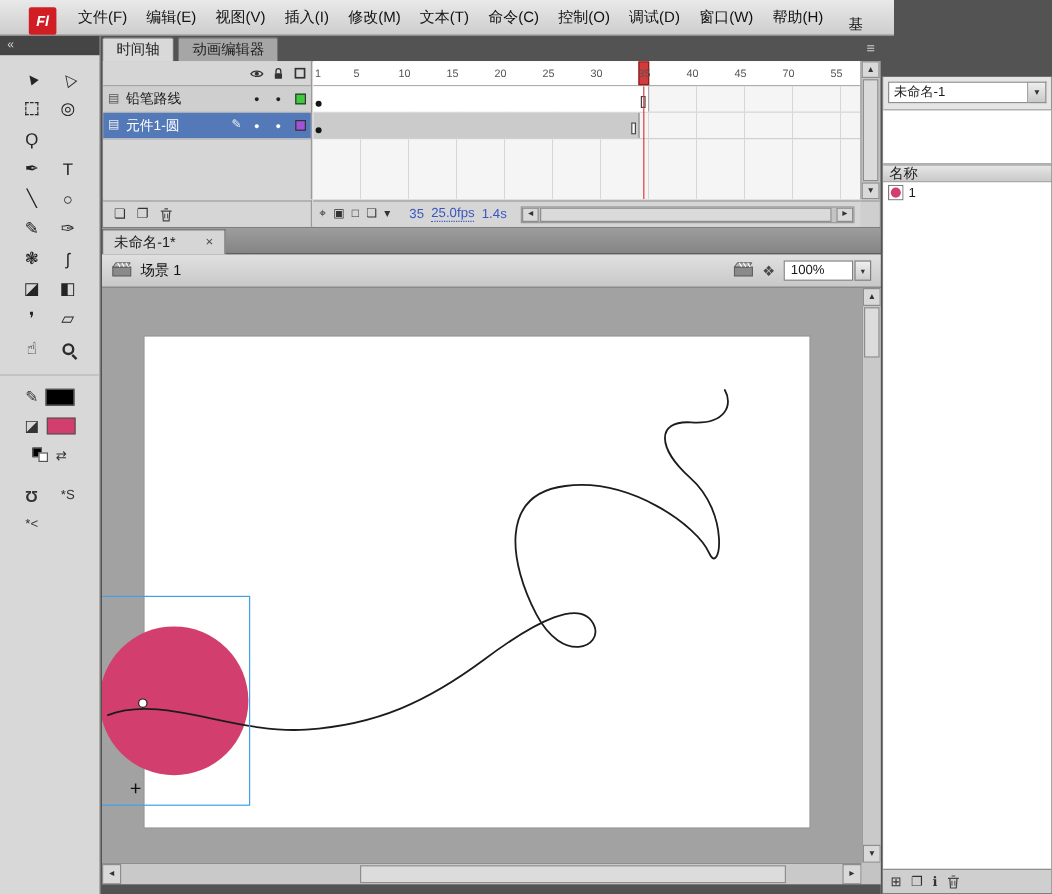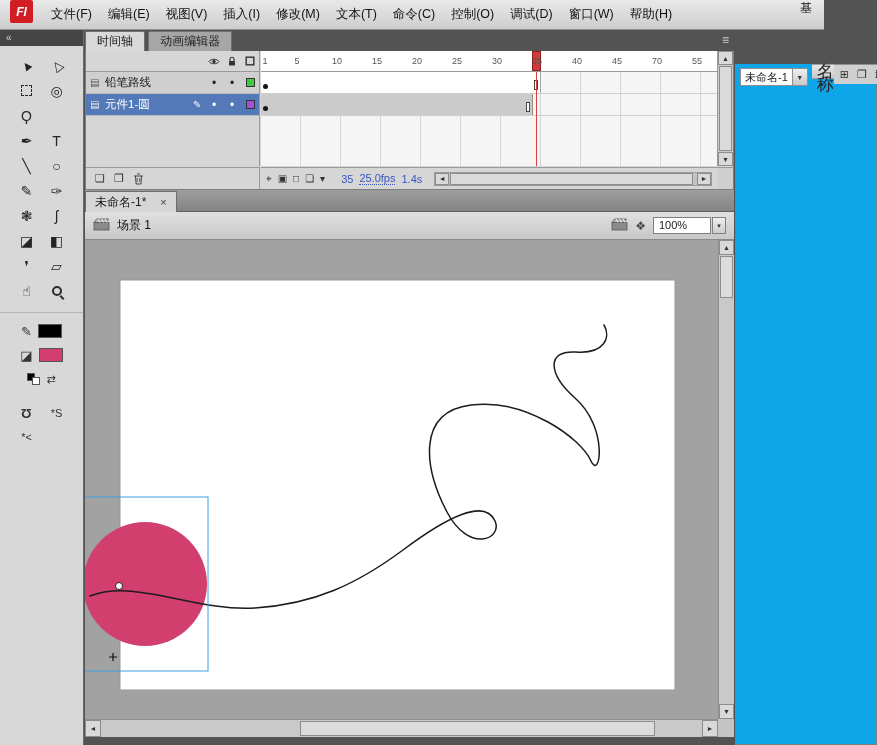--- a/index.html
+++ b/index.html
@@ -1,19 +1,19 @@
 <!DOCTYPE html>
 <html><head>
 <meta charset="utf-8">
 <style>
 *{margin:0;padding:0;box-sizing:border-box}
 html,body{width:877px;height:745px;overflow:hidden}
 body{font-family:"Liberation Sans","DejaVu Sans",sans-serif;background:#535353;position:relative;font-size:12px;color:#1b1b1b}
 
-#menubar{position:absolute;left:0;top:0;width:824px;height:30px;background:linear-gradient(#e9e9e9,#cdcdcd);border-bottom:1px solid #8f8f8f;display:flex;align-items:flex-start;padding:0 10px;z-index:10}
+#menubar{position:absolute;left:0;top:0;width:745px;height:30px;background:linear-gradient(#e9e9e9,#cdcdcd);border-bottom:1px solid #8f8f8f;display:flex;align-items:flex-end;padding:0 24px;z-index:10}
 .fl-logo{width:23px;height:23px;background:#d01e24;border-radius:2px;color:#fff;font-weight:bold;font-style:italic;font-size:12px;display:flex;align-items:center;justify-content:center;margin-right:10px}
 .mi{padding:0 8px;line-height:29px;font-size:12.5px;color:#111;cursor:default}
 .ws{margin-left:auto;padding-right:2px;font-size:12px;color:#111}
 
 #toolbar{position:absolute;left:0;top:30px;width:84px;height:715px;background:#d8d8d8;border-right:1px solid #6a6a6a}
 .collapse{height:16px;background:#454545;color:#d5d5d5;font-size:10px;line-height:15px;padding-left:6px}
 .tools{padding-top:8px;display:grid;grid-template-columns:30px 30px;justify-content:center;row-gap:2px}
 .tool{height:23px;display:flex;align-items:center;justify-content:center;font-size:14px;color:#242424;cursor:default}
 .tool.blank{visibility:hidden}
 .tri{display:inline-block;transform:rotate(-38deg);font-size:13px}
@@ -78,21 +78,21 @@
 .thscroll .sbtn.l{left:0}
 .thscroll .sbtn.r{right:0}
 .tthumb{position:absolute;left:15px;right:18px;top:0;height:12px;background:#dadada;border:1px solid #8d8d8d;cursor:default}
 .tvscroll{position:absolute;right:0;top:0;width:16px;height:115px;background:#c9c9c9;border-left:1px solid #9a9a9a;display:flex;flex-direction:column}
 .tvscroll .sbtn{width:100%;height:14px;flex:none}
 .vtrack{flex:1;position:relative}
 .vthumb{position:absolute;left:1px;right:1px;top:1px;bottom:1px;background:#dadada;border:1px solid #8d8d8d;cursor:default}
 .tcorner{position:absolute;right:0;bottom:0;width:16px;height:22px;background:#cfcfcf;border-top:1px solid #9a9a9a}
 
 #doctabs{position:relative;height:22px;background:linear-gradient(#9d9d9d,#848484);border-bottom:1px solid #5f5f5f}
-.dtab{display:inline-flex;align-items:center;height:21px;margin-top:1px;padding:0 9px;background:#d6d6d6;border:1px solid #6d6d6d;border-bottom:none;font-size:12px;gap:14px;cursor:default}
+.dtab{display:inline-flex;align-items:center;height:21px;margin-top:1px;padding:0 9px;background:#d6d6d6;border:1px solid #6d6d6d;border-bottom:none;font-size:12px;gap:25px;cursor:default}
 .dtab .x{font-size:11px;color:#444;cursor:default}
 #editbar{position:relative;height:28px;background:linear-gradient(#e0e0e0,#c8c8c8);border-bottom:1px solid #8a8a8a;display:flex;align-items:center;padding:0 8px;gap:5px}
 .scenename{font-size:12px;color:#111;margin-left:2px;cursor:default}
 .ebright{margin-left:auto;display:flex;align-items:center;gap:7px}
 .esym{font-size:12px;color:#4a4a4a;cursor:default}
 .zoombox{width:58px;height:17px;background:#fff;border:1px solid #808080;font-size:11px;line-height:15px;padding-left:5px;cursor:default}
 .zoomdd{width:14px;height:17px;background:linear-gradient(#efefef,#cdcdcd);border:1px solid #808080;margin-left:-6px;font-size:7px;display:flex;align-items:center;justify-content:center;color:#333;cursor:default}
 
 #stage{position:relative;height:505px;background:#a2a2a2;overflow:hidden}
 #stage svg.canvas{position:absolute;left:0;top:0}
@@ -105,30 +105,30 @@
 .hscroll .rt{right:0}
 .hsthumb{position:absolute;left:215px;width:355px;top:1px;bottom:1px;background:#dcdcdc;border:1px solid #8d8d8d;cursor:default}
 .corner{position:absolute;right:0;top:479px;width:16px;height:18px;background:#c4c4c4}
 .botstrip{position:absolute;left:0;right:0;top:497px;height:8px;background:#535353}
 
 #rpanel{position:absolute;left:735px;top:30px;width:142px;height:715px}
 .rp-tabs{position:relative;height:34px;overflow:hidden}
 .rp-tabs .row{position:absolute;bottom:0;left:2px;display:flex;gap:1px;width:160px}
 .rtab{height:19px;padding:0 6px;font-size:12px;line-height:18px;background:#a9a9a9;color:#1d1d1d;border:1px solid #6f6f6f;border-bottom:none;border-radius:2px 2px 0 0;white-space:nowrap;cursor:default}
 .rtab.active{background:#d8d8d8}
-.rp-body{position:absolute;top:34px;bottom:0;left:0;right:0;background:#0ea5e9;border:1px solid #7e7e7e;border-top:none;display:flex;flex-direction:row}
+.rp-body{position:absolute;top:34px;bottom:0;left:0;right:0;background:#e5e5e5;border:1px solid #7e7e7e;border-top:none;display:flex;flex-direction:column}
 .lib-doc{margin:4px 4px 2px;height:18px;display:flex;cursor:default}
 .lib-sel{flex:1;background:#fff;border:1px solid #8f8f8f;font-size:11px;line-height:16px;padding:0 4px;overflow:hidden;white-space:nowrap}
 .lib-dd{width:15px;background:linear-gradient(#efefef,#c9c9c9);border:1px solid #8f8f8f;border-left:none;font-size:7px;display:flex;align-items:center;justify-content:center;color:#333}
 .lib-preview{margin-top:3px;height:46px;background:#fff;border-top:1px solid #9f9f9f;border-bottom:1px solid #9f9f9f}
 .lib-count{height:22px;display:flex;align-items:center;padding:0 5px;font-size:11px;color:#222}
 .searchpill{margin-left:auto;width:54px;height:14px;background:#fff;border:1px solid #909090;border-radius:7px;position:relative;cursor:text}
 .mag-ic{width:6px;height:6px;border:1.5px solid #777;border-radius:50%;position:absolute;right:12px;top:3px}
 .mag-ic::after{content:"";position:absolute;width:1.5px;height:4px;background:#777;left:4.5px;top:4.5px;transform:rotate(-45deg)}
-.lib-header{height:15px;background:linear-gradient(#e6e6e6,#c9c9c9);border-top:1px solid #9f9f9f;border-bottom:1px solid #9f9f9f;font-size:17px;line-height:13px;padding-left:5px;color:#222;cursor:default}
+.lib-header{height:15px;background:linear-gradient(#e6e6e6,#c9c9c9);border-top:1px solid #9f9f9f;border-bottom:1px solid #9f9f9f;font-size:12px;line-height:13px;padding-left:5px;color:#222;cursor:default}
 .lib-list{flex:1;background:#fff;overflow:hidden}
 .lib-item{height:17px;display:flex;align-items:center;gap:4px;padding-left:4px;font-size:11px;cursor:default}
 .lib-foot{height:20px;background:#cfcfcf;border-top:1px solid #8f8f8f;display:flex;align-items:center;gap:8px;padding:0 6px}
 .lfi{font-size:11px;color:#333;cursor:default;display:flex;align-items:center}
 </style>
 </head>
 <body>
 
 <div id="app">
 

